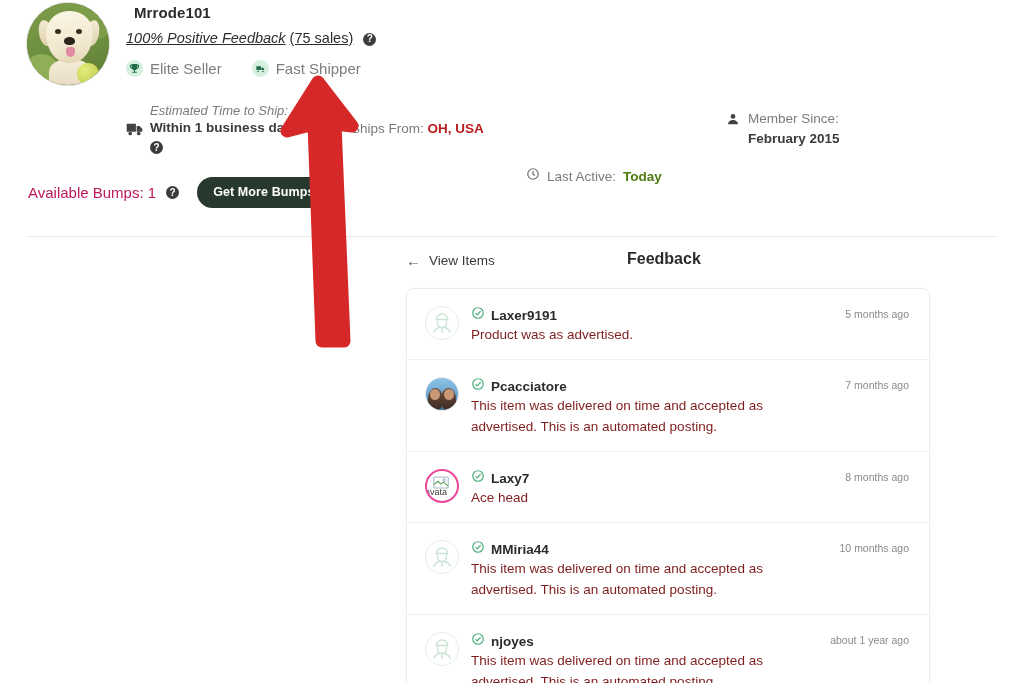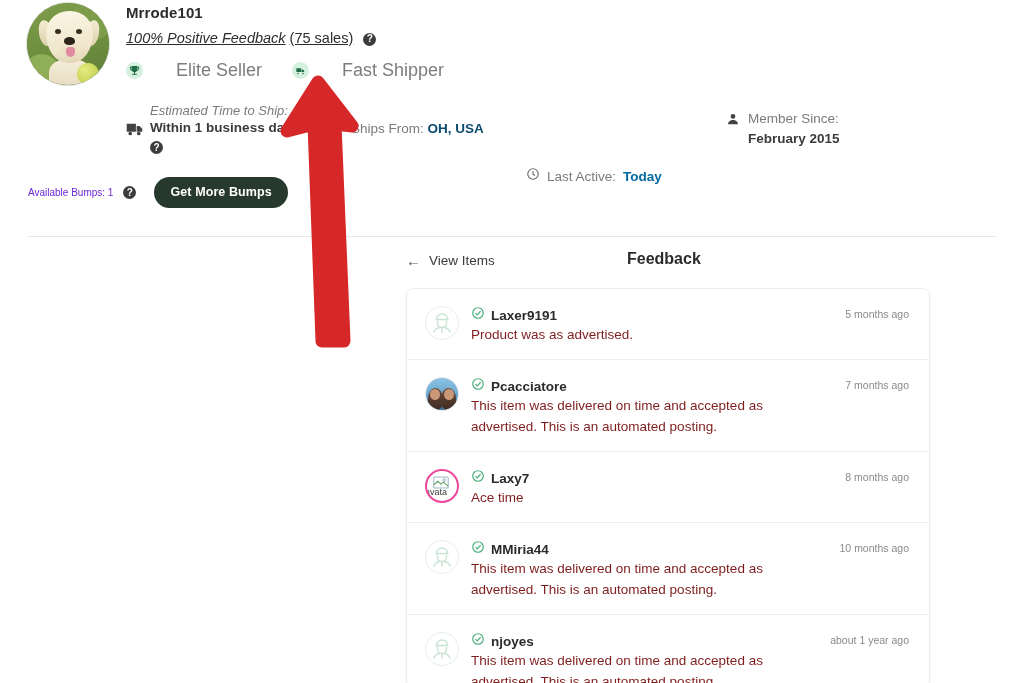--- a/index.html
+++ b/index.html
@@ -63,63 +63,63 @@
     position: absolute; left: 22px; top: 56px; width: 42px; height: 30px;
     background: linear-gradient(180deg,#f5eed9,#e6dac0); border-radius: 44% 44% 20% 20%;
   }
   .avatar-big .ball {
     position: absolute; left: 50px; top: 60px; width: 22px; height: 22px;
     background: radial-gradient(circle at 35% 32%, #e4ec7e 0%, #c7d356 65%, #a8b844 100%);
     border-radius: 50%;
   }
 
   .seller-name {
-    position: absolute; left: 126px; top: 4px;
+    position: absolute; left: 134px; top: 4px;
     font-size: 15px; font-weight: bold; color: #2c2c2c; letter-spacing: .1px;
   }
   .feedback-line { position: absolute; left: 126px; top: 30px; font-size: 14.5px; color: #2d2d2d; }
   .feedback-line .fb-link { text-decoration: underline; color: #2d2d2d; cursor: pointer; font-style: italic; }
   .feedback-line .sales-link { text-decoration: underline; color: #2d2d2d; cursor: pointer; margin-left: 4px; }
 
   .help-dot {
     display: inline-flex; align-items: center; justify-content: center;
     width: 13px; height: 13px; border-radius: 50%;
     background: #3c3c3c; color: #fff;
     font-size: 10px; font-weight: bold; line-height: 1;
     vertical-align: 1px; cursor: pointer; font-family: "Liberation Sans", sans-serif;
   }
 
   .badges { position: absolute; left: 126px; top: 60px; display: flex; gap: 30px; align-items: center; }
   .badge { display: flex; align-items: center; gap: 7px; }
   .badge .b-ico {
     width: 17px; height: 17px; border-radius: 50%;
     background: #d6f0e0; display: flex; align-items: center; justify-content: center;
   }
-  .badge .b-label { font-size: 18px; color: #7d7d7d; margin-left: 26px; }
+  .badge .b-label { font-size: 15px; color: #7d7d7d; }
 
   
   .ship-row { position: absolute; left: 126px; top: 103px; width: 860px; }
   .est-label { position: absolute; left: 24px; top: 0; font-size: 13px; color: #7b7b7b; font-style: italic; }
   .truck-ico { position: absolute; left: 0px; top: 19px; }
   .est-value { position: absolute; left: 24px; top: 17px; font-size: 13.5px; font-weight: bold; color: #3b3b3b; }
   .est-help { position: absolute; left: 24px; top: 38px; }
 
   .ships-from { position: absolute; left: 225px; top: 18px; font-size: 13.5px; color: #7b7b7b; }
-  .ships-from b { color: #0c4a6e; text-align: right; }
+  .ships-from b { color: #b91c1c; text-align: right; }
 
   .last-active { position: absolute; left: 400px; top: 18px; font-size: 13.5px; color: #7b7b7b; display: flex; align-items: flex-end; gap: 7px; }
-  .last-active b { color: #0369a1; margin-top: 48px; }
+  .last-active b { color: #4d7c0f; margin-top: 48px; }
 
   .member-since { position: absolute; left: 600px; top: 6px; display: flex; gap: 8px; align-items: flex-start; }
   .member-since .ms-text { font-size: 13.5px; line-height: 20px; color: #7b7b7b; }
   .member-since .ms-text b { color: #3b3b3b; display: block; }
 
   
   .bumps-row { position: absolute; left: 28px; top: 177px; display: flex; align-items: center; gap: 10px; }
-  .bumps-label { font-size: 10px; color: #6d28d9; text-align: center; }
+  .bumps-label { font-size: 15px; color: #be185d; text-align: center; }
   .bumps-btn {
     margin-left: 8px;
     background: #27382d; color: #ffffff;
     border: none; border-radius: 16px;
     padding: 8px 16px 9px;
     font-size: 12.5px; font-weight: bold;
     font-family: "Liberation Sans", sans-serif;
     cursor: pointer; letter-spacing: .1px;
   }
 
@@ -353,21 +353,21 @@
       <div class="fb-head">
         <span>
           <svg width="14" height="14" viewBox="0 0 24 24" fill="none" stroke="#4caf7d" stroke-width="2.1">
             <circle cx="12" cy="12" r="9"></circle>
               <path d="M7.8 12.3l2.9 2.9 5.8-6.2"></path>
           </svg>
         </span>
         <span class="fb-user">Laxy7</span>
       </div>
       <div class="fb-time">8 months ago</div>
-      <div class="fb-text">Ace time</div>
+      <div class="fb-text">Ace head</div>
     </div>
 
     <div class="fb-item">
       <div class="fb-avatar default">
         <svg width="32" height="32" viewBox="0 0 32 32" fill="none" stroke="#c9e3d4" stroke-width="1.4">
           <path d="M10.5 12.5a5.5 5.5 0 0 1 11 0"></path>
             <path d="M9.5 12.5h13"></path>
           <path d="M11.5 13.5v2.5a4.5 4.5 0 0 0 9 0v-2.5"></path>
           <path d="M13.5 20.5c-3 .7-5 2.4-5.8 5M18.5 20.5c3 .7 5 2.4 5.8 5"></path>
           <path d="M16 20.8v5"></path>

